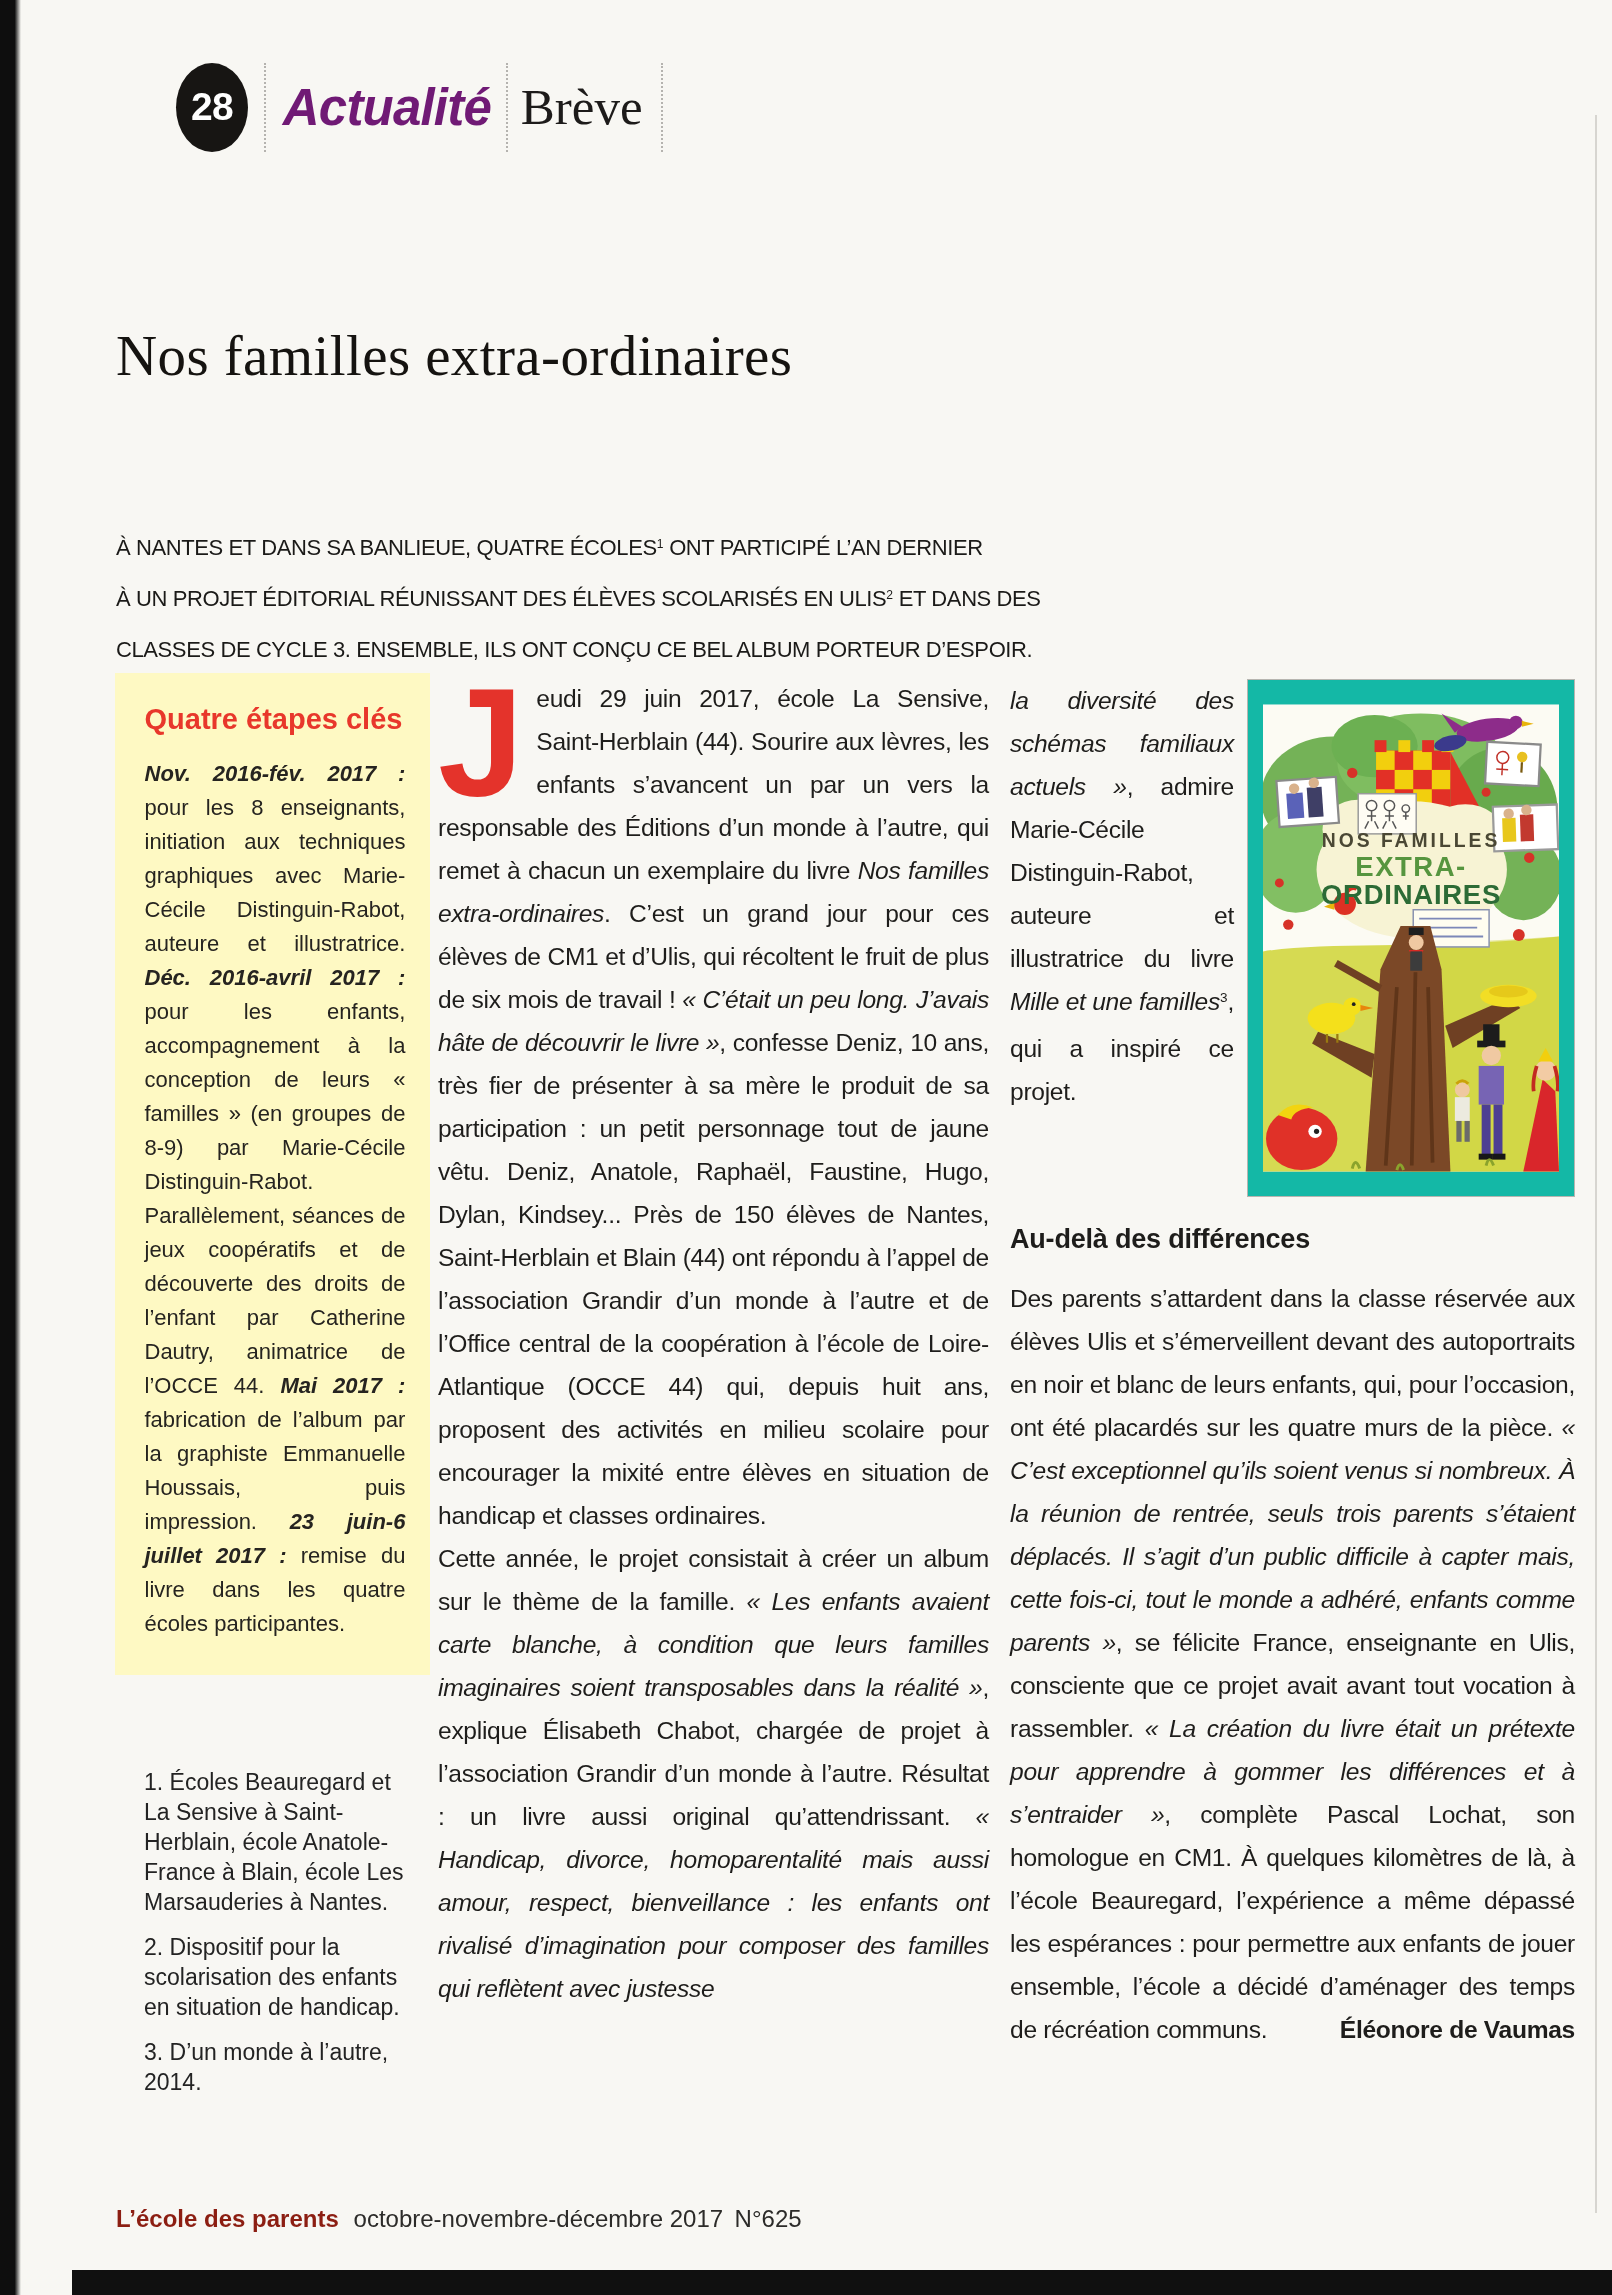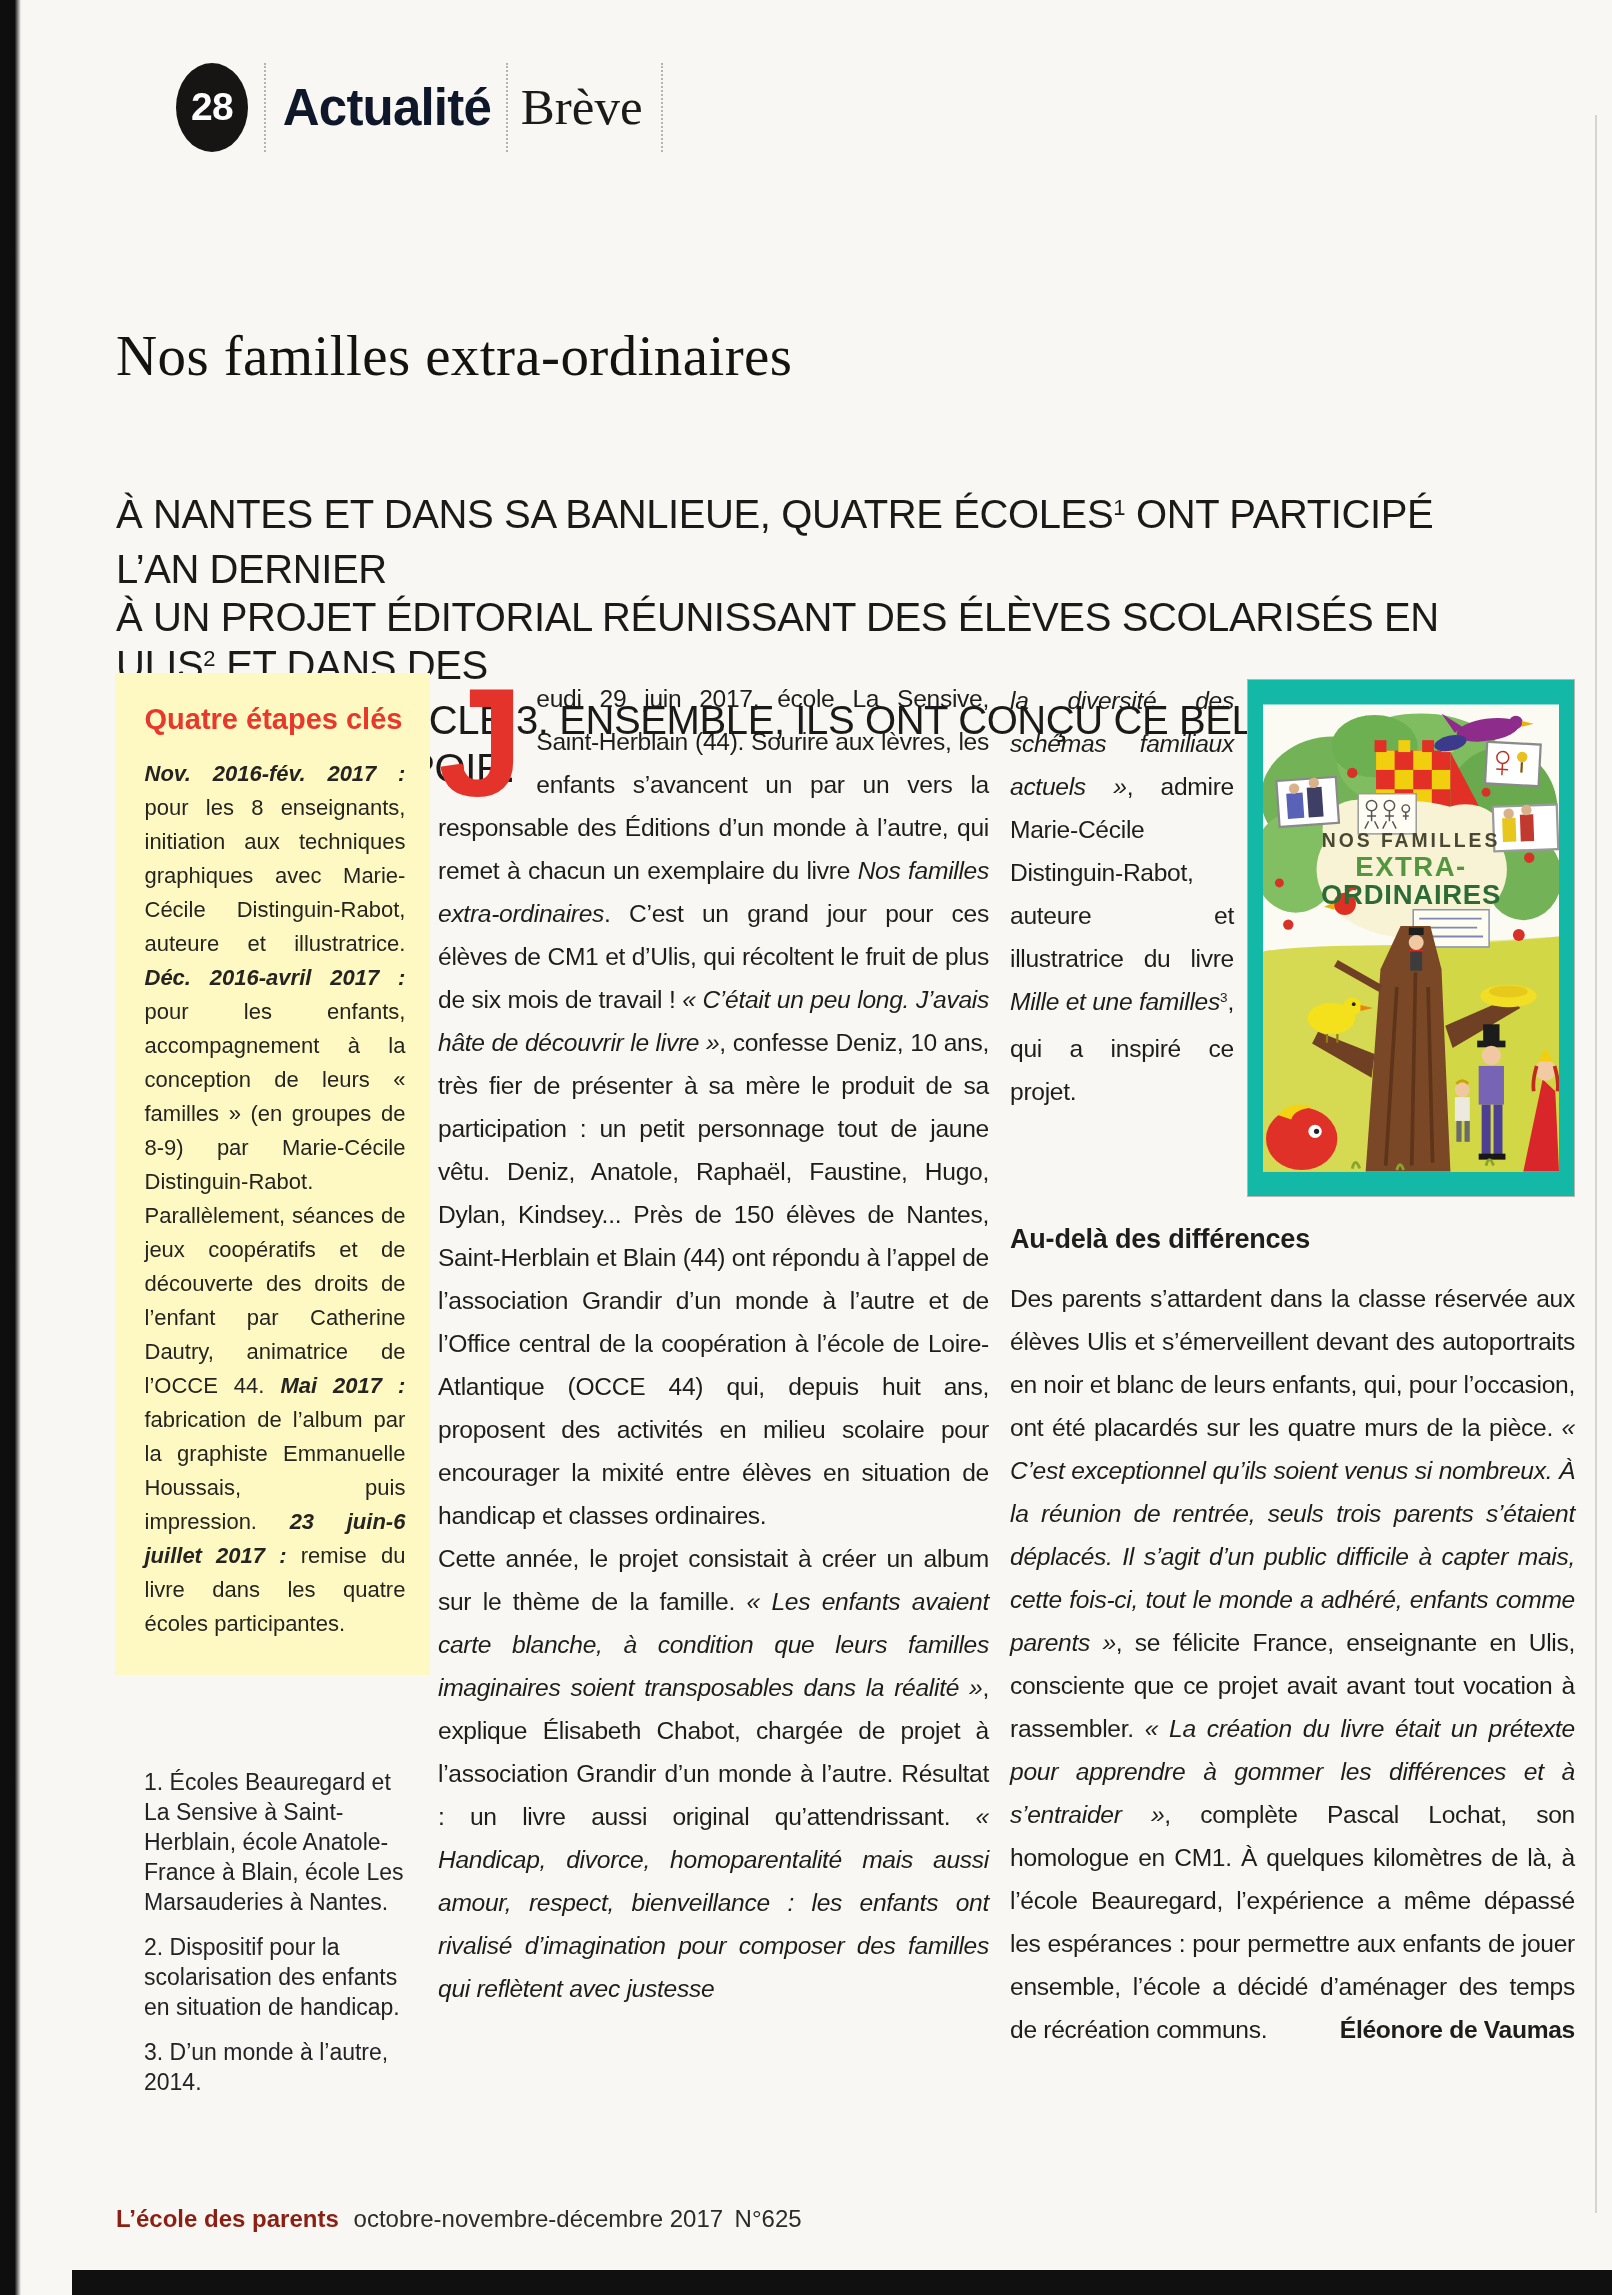--- a/index.html
+++ b/index.html
@@ -14,29 +14,29 @@
   
   .edge-left{position:absolute;left:0;top:0;width:21px;height:2295px;background:linear-gradient(90deg,#0e0e0e 0 70%,rgba(20,20,20,0));}
   .edge-bottom{position:absolute;left:72px;top:2270px;width:1541px;height:25.4px;background:#101010;}
   .edge-line-right{position:absolute;left:1595px;top:115px;width:1.6px;height:2098px;background:#d7d5d0;}
 
   
   .hdr{position:absolute;left:176px;top:61px;height:92px;display:flex;align-items:center;}
   .badge{width:72px;height:89px;background:#171513;border-radius:50%;display:flex;align-items:center;justify-content:center;
          color:#fff;font-size:39px;font-weight:700;letter-spacing:-0.8px;}
   .hdiv{border-left:2.5px dotted #b5b3af;height:89px;margin:0 0 0 16.4px;}
-  .section-lbl{color:#0f172a;font-weight:700;font-size:51px;letter-spacing:-0.8px;margin:0 14.8px 0 16.4px;}
+  .section-lbl{color:#701a75;font-weight:700;font-size:51px;letter-spacing:-0.8px;margin:0 14.8px 0 16.4px;font-style:italic;}
   .rubric-lbl{font-family:"Liberation Serif",serif;font-size:51px;color:#1d1b1a;margin:0 18px 0 13px;}
 
   
   .titleblock{position:absolute;left:116px;top:326px;width:1442px;}
   .kicker{font-family:"Liberation Serif",serif;font-size:57px;line-height:1.05;color:#151310;letter-spacing:0.4px;}
   .main-title{font-size:66px;font-weight:700;letter-spacing:-1.2px;color:#111;margin-top:9.8px;}
 
-  .standfirst{position:absolute;left:116px;top:490px;width:1410px;font-size:40px;line-height:48px;letter-spacing:-0.4px;color:#1b1a18;}
+  .standfirst{position:absolute;left:116px;top:524px;width:1410px;font-size:22px;line-height:48px;letter-spacing:-0.4px;color:#1b1a18;}
 
   
   .it{font-style:italic;}
   .bdit{font-weight:700;font-style:italic;}
   .sup{font-size:0.55em;position:relative;top:-0.6em;letter-spacing:0;}
   .byline{float:right;font-weight:700;font-style:normal;padding-left:16.4px;}
 
   
   .key-box{position:absolute;left:115px;top:673px;width:315px;background:#fef9c3;padding:29.5px 24.6px 34px 29.5px;box-sizing:border-box;}
   .key-title{color:#e8372b;font-weight:700;font-size:29px;margin:0 0 21px 0;}

